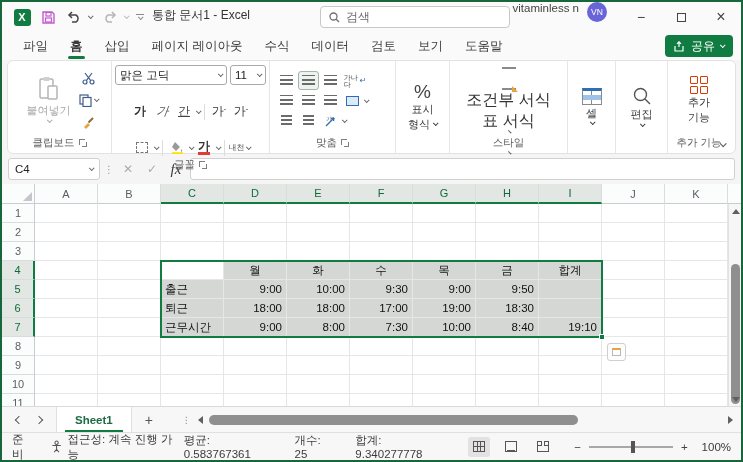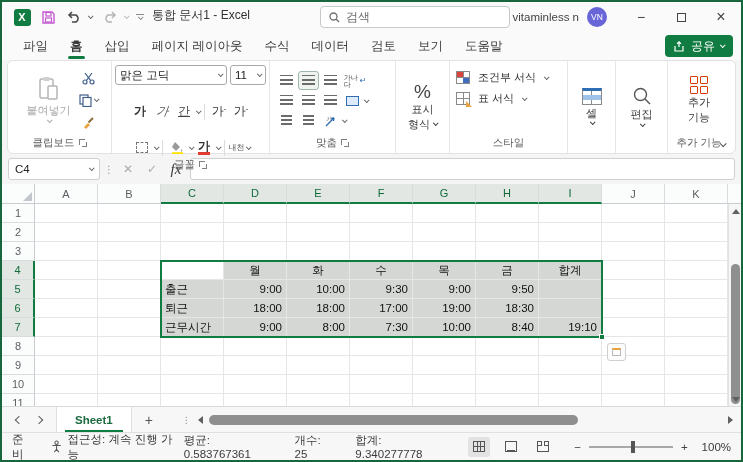--- a/index.html
+++ b/index.html
@@ -10,21 +10,21 @@
   
   .titlebar { height:30px; background:#fafafa; display:flex; align-items:center; padding-left:8px; flex:none; }
   .tb-ic { display:flex; align-items:center; justify-content:center; width:24px; height:24px; margin-right:2px; }
   .xl-logo { width:17px; height:17px; background:#107C41; border-radius:3px; color:#fff; font-weight:bold; font-size:11px; display:flex; align-items:center; justify-content:center; }
   .chev { display:inline-block; width:5px; height:5px; border-right:1.3px solid currentColor; border-bottom:1.3px solid currentColor; transform:rotate(45deg) translateY(-1px); }
   .chev.sm { width:4px; height:4px; }
   .qat-sep { color:#8a8a8a; display:flex; flex-direction:column; align-items:center; gap:1px; }
   .qat-sep .bar { width:8px; height:1.5px; background:#8a8a8a; }
   .tb-title { font-size:12px; color:#333; margin:0 10px 4px 8px; white-space:nowrap; }
   .searchbox { width:190px; height:22px; border:1px solid #c8c8c8; border-radius:4px; background:#fff; display:flex; align-items:center; padding:0 8px; gap:6px; color:#6a6a6a; margin-left:60px; }
-  .tb-right { margin-left:auto; display:flex; align-items:center; height:100%; }
+  .tb-right { margin-left:auto; display:flex; align-items:flex-start; height:100%; }
   .username { font-size:11.5px; color:#444; margin-right:8px; }
   .avatar { width:20px; height:20px; border-radius:50%; background:#6865D8; color:#fff; font-size:8.5px; display:flex; align-items:center; justify-content:center; margin-right:14px; }
   .winbtn { width:40px; height:100%; display:flex; align-items:center; justify-content:center; color:#444; font-size:14px; }
   .maxbox { width:9px; height:9px; border:1.2px solid #444; }
 
   
   .tabrow { height:28px; display:flex; align-items:stretch; padding:0 8px 0 10px; flex:none; background:#fafafa; }
   .rtab { padding:0 11px; display:flex; align-items:center; font-size:12.5px; color:#3b3b3b; position:relative; }
   .rtab.active { font-weight:bold; }
   .rtab.active::after { content:""; position:absolute; left:9px; right:9px; bottom:1px; height:3px; background:#107C41; border-radius:2px; }
@@ -43,21 +43,21 @@
   .disabled { color:#a8a8a8 !important; }
   .sbtn { display:flex; align-items:center; justify-content:center; height:20px; min-width:20px; border-radius:3px; color:#3f5e8c; gap:2px; }
   .ctrlrow { display:flex; align-items:center; gap:1px; }
   .selectbox { border:1px solid #a9a9a9; border-radius:3px; height:20px; background:#fff; display:flex; align-items:center; padding:0 4px; font-size:11.5px; gap:4px; color:#222; }
   .vsep { width:1px; height:16px; background:#dcdcdc; margin:0 3px; }
   .ico-lines { width:13px; height:11px; background:repeating-linear-gradient(#6b6b6b 0 1.5px, transparent 1.5px 4.2px); }
   .alignbtn { width:21px; height:19px; display:flex; align-items:center; justify-content:center; border-radius:3px; }
   .alignbtn.on { border:1px solid #9fb8a9; background:#eef3ef; }
   .kletter { font-weight:bold; font-size:12px; color:#333; }
   .ul-red { border-bottom:3px solid #E03C31; line-height:1; }
-  .styrow { display:flex; align-items:center; gap:8px; height:21px; font-size:11px; color:#333; padding:0 4px; }
+  .styrow { display:flex; align-items:center; gap:21px; height:21px; font-size:16px; color:#333; padding:0 4px;flex-direction:column; }
   .gridico { width:14px; height:13px; border:1px solid #8a8a8a; position:relative; background:
       linear-gradient(#8a8a8a,#8a8a8a) 0 50%/100% 1px no-repeat,
       linear-gradient(#8a8a8a,#8a8a8a) 50% 0/1px 100% no-repeat; }
   .cf-ico { background:
       linear-gradient(#d8453c,#d8453c) 0 0/6px 5px no-repeat,
       linear-gradient(#3f6ec0,#3f6ec0) 100% 100%/6px 5px no-repeat,
       linear-gradient(#8a8a8a,#8a8a8a) 0 50%/100% 1px no-repeat,
       linear-gradient(#8a8a8a,#8a8a8a) 50% 0/1px 100% no-repeat; }
   .pencil { position:absolute; right:-3px; bottom:-3px; width:0; height:0; border-left:6px solid transparent; border-bottom:6px solid #e8a33d; transform:rotate(90deg); }
   .cells-ico { width:20px; height:17px; border:1px solid #8a8a8a; background:

